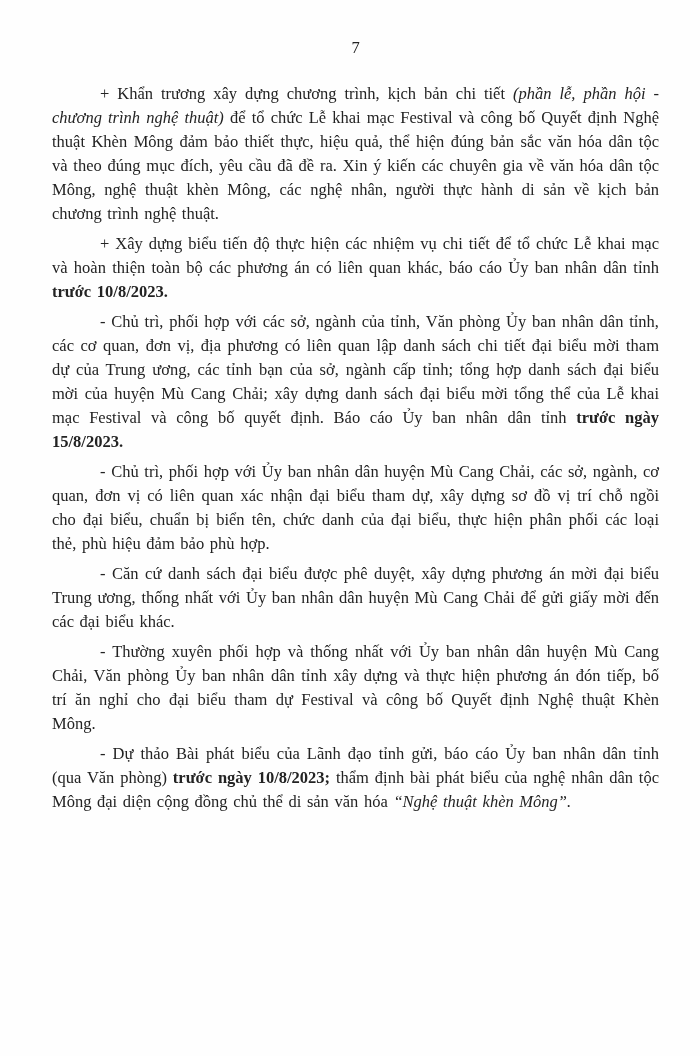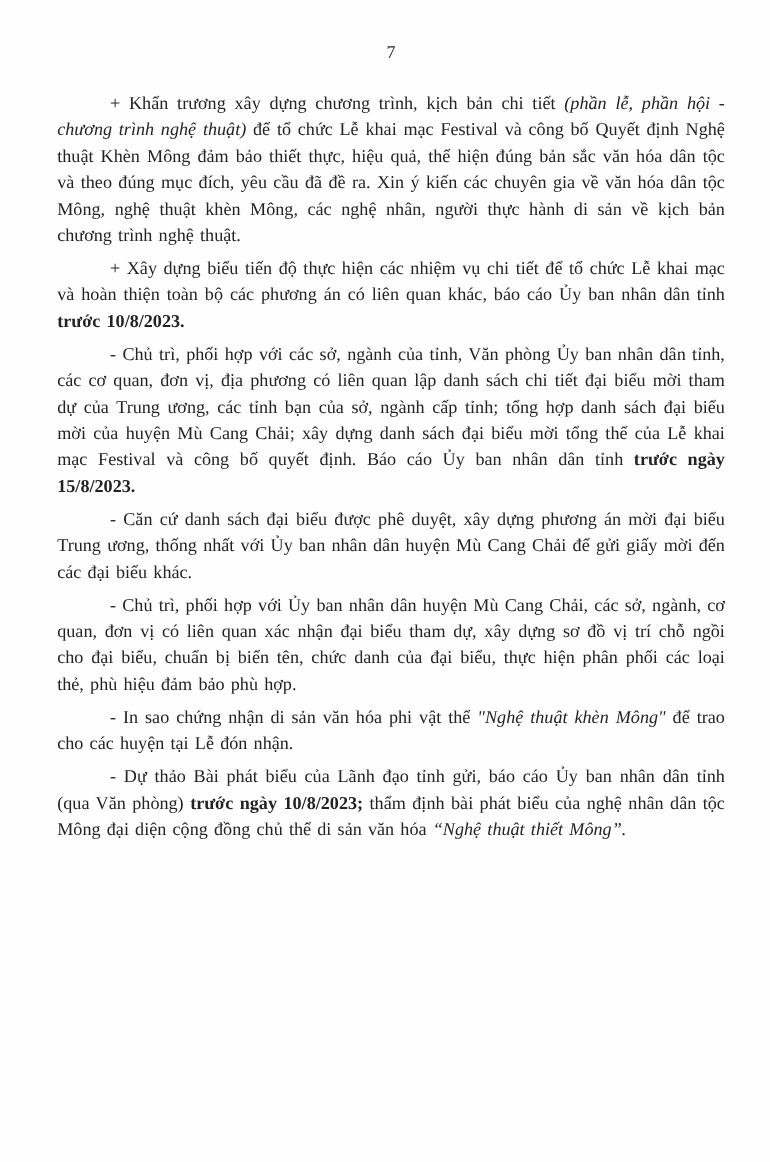--- a/index.html
+++ b/index.html
@@ -36,18 +36,18 @@
 </style>
 </head>
 <body>
 
 <div class="page">
   <div class="page-number">7</div>
   <div class="content">
       <p class="para"><span>+ Khẩn trương xây dựng chương trình, kịch bản chi tiết </span><span class="italic">(phần lễ, phần hội - chương trình nghệ thuật)</span><span> để tổ chức Lễ khai mạc Festival và công bố Quyết định Nghệ thuật Khèn Mông đảm bảo thiết thực, hiệu quả, thể hiện đúng bản sắc văn hóa dân tộc và theo đúng mục đích, yêu cầu đã đề ra. Xin ý kiến các chuyên gia về văn hóa dân tộc Mông, nghệ thuật khèn Mông, các nghệ nhân, người thực hành di sản về kịch bản chương trình nghệ thuật.</span></p>
       <p class="para"><span>+ Xây dựng biểu tiến độ thực hiện các nhiệm vụ chi tiết để tổ chức Lễ khai mạc và hoàn thiện toàn bộ các phương án có liên quan khác, báo cáo Ủy ban nhân dân tỉnh </span><span class="bold">trước 10/8/2023.</span></p>
       <p class="para"><span>- Chủ trì, phối hợp với các sở, ngành của tỉnh, Văn phòng Ủy ban nhân dân tỉnh, các cơ quan, đơn vị, địa phương có liên quan lập danh sách chi tiết đại biểu mời tham dự của Trung ương, các tỉnh bạn của sở, ngành cấp tỉnh; tổng hợp danh sách đại biểu mời của huyện Mù Cang Chải; xây dựng danh sách đại biểu mời tổng thể của Lễ khai mạc Festival và công bố quyết định. Báo cáo Ủy ban nhân dân tỉnh </span><span class="bold">trước ngày 15/8/2023.</span></p>
+      <p class="para"><span>- Chủ trì, phối hợp với Ủy ban nhân dân huyện Mù Cang Chải, các sở, ngành, cơ quan, đơn vị có liên quan xác nhận đại biểu tham dự, xây dựng sơ đồ vị trí chỗ ngồi cho đại biểu, chuẩn bị biển tên, chức danh của đại biểu, thực hiện phân phối các loại thẻ, phù hiệu đảm bảo phù hợp.</span></p>
       <p class="para"><span>- Căn cứ danh sách đại biểu được phê duyệt, xây dựng phương án mời đại biểu Trung ương, thống nhất với Ủy ban nhân dân huyện Mù Cang Chải để gửi giấy mời đến các đại biểu khác.</span></p>
-      <p class="para"><span>- Chủ trì, phối hợp với Ủy ban nhân dân huyện Mù Cang Chải, các sở, ngành, cơ quan, đơn vị có liên quan xác nhận đại biểu tham dự, xây dựng sơ đồ vị trí chỗ ngồi cho đại biểu, chuẩn bị biển tên, chức danh của đại biểu, thực hiện phân phối các loại thẻ, phù hiệu đảm bảo phù hợp.</span></p>
-      <p class="para"><span>- In sao chứng nhận di sản văn hóa phi vật thể </span><span class="italic">"Nghệ thuật khèn Mông"</span><span> để trao cho các huyện tại Lễ đón nhận.</span></p>
-      <p class="para"><span>- Dự thảo Bài phát biểu của Lãnh đạo tỉnh gửi, báo cáo Ủy ban nhân dân tỉnh (qua Văn phòng) </span><span class="bold">trước ngày 10/8/2023;</span><span> thẩm định bài phát biểu của nghệ nhân dân tộc Mông đại diện cộng đồng chủ thể di sản văn hóa </span><span class="italic">“Nghệ thuật thiết Mông”.</span></p>
+      <p class="para"><span>- Thường xuyên phối hợp và thống nhất với Ủy ban nhân dân huyện Mù Cang Chải, Văn phòng Ủy ban nhân dân tỉnh xây dựng và thực hiện phương án đón tiếp, bố trí ăn nghỉ cho đại biểu tham dự Festival và công bố Quyết định Nghệ thuật Khèn Mông.</span></p>
+      <p class="para"><span>- Dự thảo Bài phát biểu của Lãnh đạo tỉnh gửi, báo cáo Ủy ban nhân dân tỉnh (qua Văn phòng) </span><span class="bold">trước ngày 10/8/2023;</span><span> thẩm định bài phát biểu của nghệ nhân dân tộc Mông đại diện cộng đồng chủ thể di sản văn hóa </span><span class="italic">“Nghệ thuật khèn Mông”.</span></p>
     </div>
 </div>
 
 </body></html>

